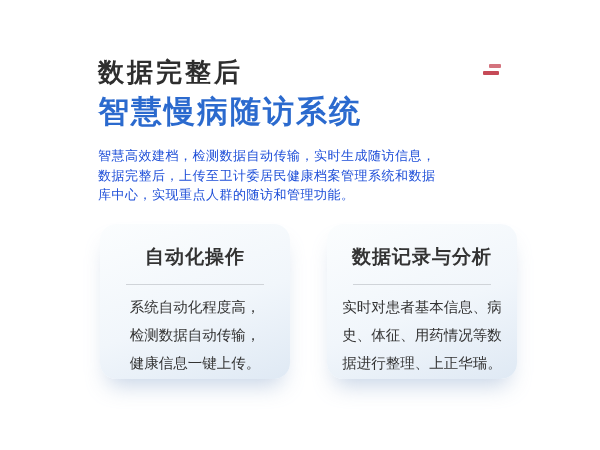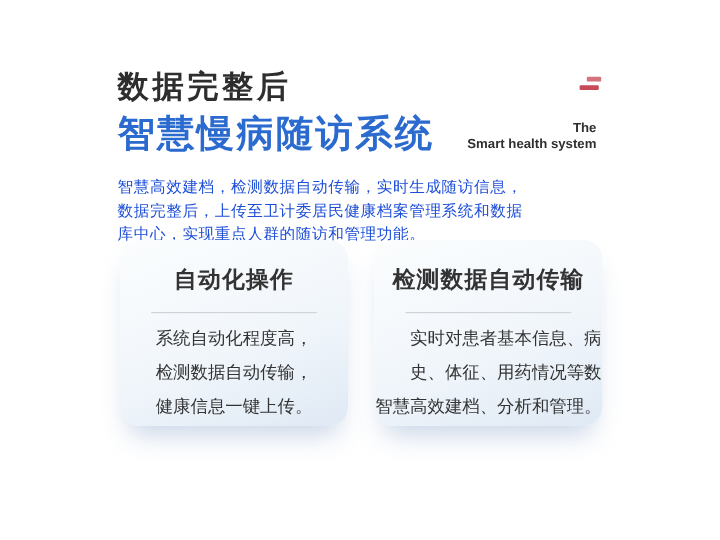--- a/index.html
+++ b/index.html
@@ -84,23 +84,23 @@
     font-size: 13px;
     line-height: 19.5px;
     letter-spacing: 0.5px;
     color: #1d4ed8;
     white-space: pre-line;
   }
   
   .cards {
     position: absolute;
     left: 100px;
-    top: 200px;
+    top: 224px;
     display: flex;
-    gap: 22px;
+    gap: 37px;
   }
   .card {
     width: 190px;
     height: 155px;
     box-sizing: border-box;
     border-radius: 16px;
     background: linear-gradient(160deg, #fbfdfe 0%, #f1f6fb 55%, #dfe9f4 100%);
     box-shadow: 0 14px 22px -8px rgba(130, 160, 200, 0.45);
     padding-top: 20px;
   }
@@ -135,43 +135,41 @@
 
   <div class="company-name">数据完整后</div>
 
   <div class="system-title">智慧慢病随访系统</div>
 
   <div class="brand-logo">
     <span class="bar-top"></span>
     <span class="bar-bottom"></span>
   </div>
 
-  <div class="tagline">The
-Smart health system</div>
 
   <div class="intro">智慧高效建档，检测数据自动传输，实时生成随访信息，
 数据完整后，上传至卫计委居民健康档案管理系统和数据
 库中心，实现重点人群的随访和管理功能。</div>
 
   <div class="cards">
 
     <div class="card">
       <div class="card-title">自动化操作</div>
       <div class="card-divider"></div>
       <div class="card-body">
         <span class="body-text">系统自动化程度高，
 检测数据自动传输，
 健康信息一键上传。</span>
       </div>
     </div>
 
     <div class="card">
-      <div class="card-title">检测数据自动传输</div>
+      <div class="card-title">数据记录与分析</div>
       <div class="card-divider"></div>
       <div class="card-body">
         <span class="body-text">实时对患者基本信息、病
 史、体征、用药情况等数
-智慧高效建档、分析和管理。</span>
+据进行整理、上正华瑞。</span>
       </div>
     </div>
 
   </div>
 </div>
 
 </body></html>

